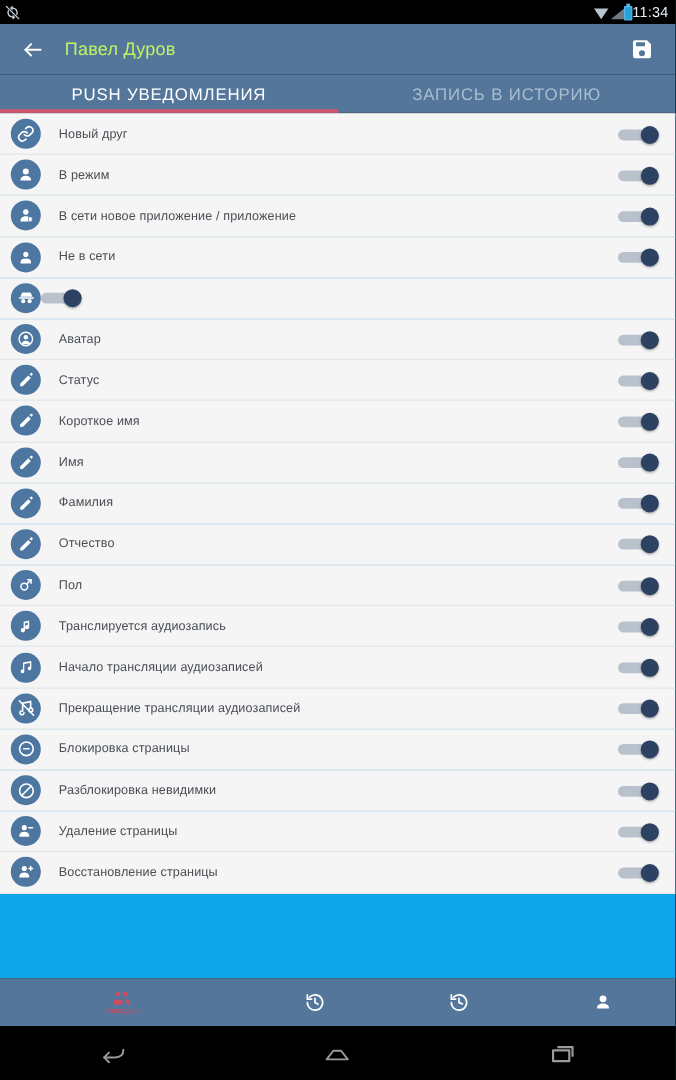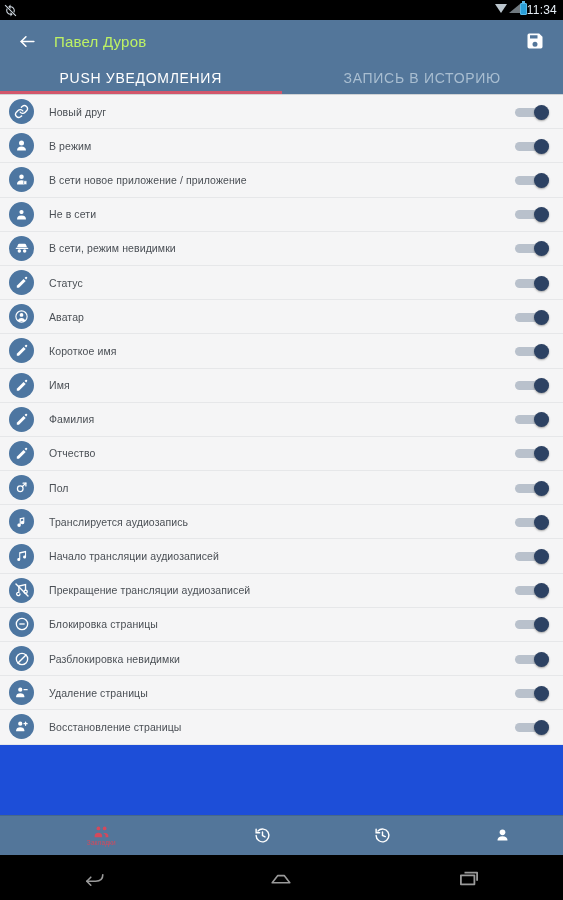--- a/index.html
+++ b/index.html
@@ -11,21 +11,21 @@
   }
   #app { position:relative; width:563px; height:900px; }
 
   
   .statusbar {
     height:20px; background:#000; color:#cfd8e0;
     display:flex; align-items:center; justify-content:space-between;
     padding:0 6px 0 4px; font-size:11px;
   }
   .sb-left { display:flex; align-items:center; gap:4px; }
-  .sb-right { display:flex; align-items:flex-start; gap:0; }
+  .sb-right { display:flex; align-items:flex-end; gap:0; }
   .sb-clock { font-size:12px; color:#e6eef5; letter-spacing:0.2px; }
   .ic-wifi { width:13px; height:11px; position:relative; }
   .ic-wifi:before{
     content:""; position:absolute; left:0; top:1px;
     border-left:6.5px solid transparent; border-right:6.5px solid transparent;
     border-top:9px solid #b9c4cc;
   }
   .ic-signal { width:12px; height:11px; position:relative; }
   .ic-signal:before{
     content:""; position:absolute; right:0; bottom:1px;
@@ -48,21 +48,21 @@
   .tab { flex:1; display:flex; align-items:center; justify-content:center;
          font-size:14px; letter-spacing:.7px; cursor:pointer; }
   .tab.active { color:#ffffff; }
   .tab.inactive { color:#a9bed1; }
   .tab-indicator { position:absolute; bottom:0; left:0; width:50%; height:3px; background:#d2566b; }
   .tabs-shadow { height:3px; background:linear-gradient(to bottom,#c9ccd0,#f0f1f2); }
 
   
   .list {
     position:absolute; top:95px; left:0; right:0; bottom:85px;
-    background:#1d4ed8; overflow:hidden;
+    background:#0ea5e9; overflow:hidden;
   }
   .row {
     height:34.2px; display:flex; align-items:center;
     padding:0 14px 0 9px; border-bottom:1px solid #e6e7e9;
     background:#f5f5f6;
   }
   .row-icon {
     width:25px; height:25px; border-radius:50%;
     background:#4d76a1; flex:0 0 25px;
     display:flex; align-items:center; justify-content:center;
@@ -199,48 +199,47 @@
       </div>
       <div class="row">
         <span class="row-icon">
           <svg width="16" height="16" viewBox="0 0 24 24" fill="#fff">
             <path d="M4.5 11l1.6-4.2c.3-.8 1-1.3 1.9-1.3h8c.9 0 1.6.5 1.9 1.3L19.5 11H4.5z"></path>
             <rect x="2.5" y="11.6" width="19" height="1.8" rx=".9"></rect>
             <circle cx="8" cy="16.5" r="2.6"></circle>
             <circle cx="16" cy="16.5" r="2.6"></circle>
           </svg>
         </span>
-        <span class="row-label">В сети, режим невидимки</span>
-        <span class="switch">
-          <span class="sw-track"></span>
-          <span class="sw-thumb"></span>
-        </span>
-      </div>
-      <div class="row">
-        <span class="row-icon">
-          <svg width="15" height="15" viewBox="0 0 24 24" fill="#fff">
-            <path d="M4.5 17.1l10.8-10.8 3.4 3.4L7.9 20.5H4.5v-3.4z"></path>
-            <path d="M17 4.6l2.4 2.4 1.3-1.3a1.7 1.7 0 0 0 0-2.4 1.7 1.7 0 0 0-2.4 0L17 4.6z"></path>
-          </svg>
-        </span>
-        <span class="row-label">Статус</span>
         <span class="switch">
           <span class="sw-track"></span>
           <span class="sw-thumb"></span>
         </span>
       </div>
       <div class="row">
         <span class="row-icon">
           <svg width="15" height="15" viewBox="0 0 24 24" fill="none" stroke="#fff" stroke-width="1.8">
             <circle cx="12" cy="12" r="9"></circle>
             <circle cx="12" cy="9.5" r="3" fill="#fff" stroke="none"></circle>
             <path d="M6 19c.6-3 3-4.6 6-4.6S17.4 16 18 19" fill="#fff" stroke="none"></path>
           </svg>
         </span>
         <span class="row-label">Аватар</span>
+        <span class="switch">
+          <span class="sw-track"></span>
+          <span class="sw-thumb"></span>
+        </span>
+      </div>
+      <div class="row">
+        <span class="row-icon">
+          <svg width="15" height="15" viewBox="0 0 24 24" fill="#fff">
+            <path d="M4.5 17.1l10.8-10.8 3.4 3.4L7.9 20.5H4.5v-3.4z"></path>
+            <path d="M17 4.6l2.4 2.4 1.3-1.3a1.7 1.7 0 0 0 0-2.4 1.7 1.7 0 0 0-2.4 0L17 4.6z"></path>
+          </svg>
+        </span>
+        <span class="row-label">Статус</span>
         <span class="switch">
           <span class="sw-track"></span>
           <span class="sw-thumb"></span>
         </span>
       </div>
       <div class="row">
         <span class="row-icon">
           <svg width="15" height="15" viewBox="0 0 24 24" fill="#fff">
             <path d="M4.5 17.1l10.8-10.8 3.4 3.4L7.9 20.5H4.5v-3.4z"></path>
             <path d="M17 4.6l2.4 2.4 1.3-1.3a1.7 1.7 0 0 0 0-2.4 1.7 1.7 0 0 0-2.4 0L17 4.6z"></path>

